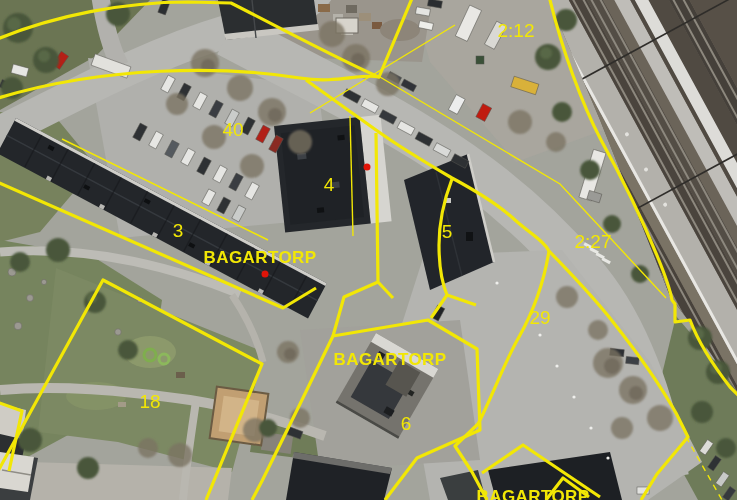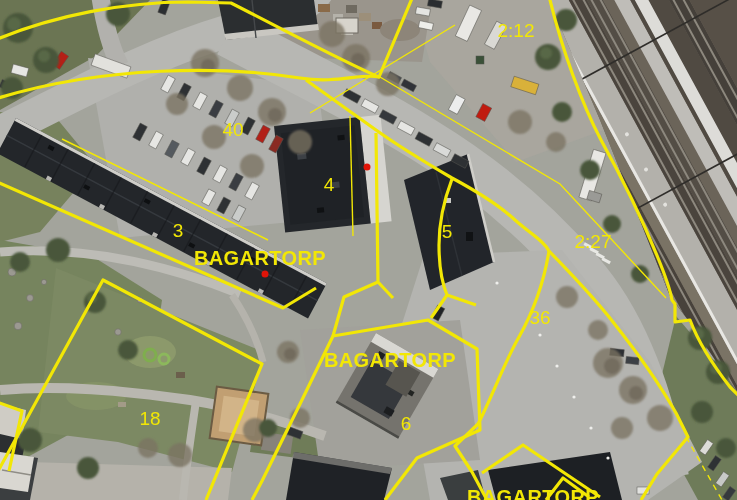--- a/index.html
+++ b/index.html
@@ -2,21 +2,21 @@
 <html style="--boundary: #f2e705; --label: #f2e705; --marker: #e01408;"><head>
 <meta charset="utf-8">
 <style>
   html,body{margin:0;padding:0;background:#222;}
   #stage{position:relative;width:737px;height:500px;overflow:hidden;
          font-family:"Liberation Sans",sans-serif;background:#a3a49c;}
   #stage svg{position:absolute;left:0;top:0;}
   .map-label{position:absolute;transform:translate(-50%,-50%);color:var(--label,#f2e705);
              white-space:nowrap;pointer-events:none;}
   .parcel-number{font-size:19px;font-weight:normal;}
-  .district-name{font-size:20px;font-weight:bold;letter-spacing:.4px;}
+  .district-name{font-size:17px;font-weight:bold;letter-spacing:.4px;}
   .yb{fill:none;stroke:var(--boundary,#f2e705);stroke-width:3.2px;stroke-linejoin:round;stroke-linecap:butt;}
   .ybt{fill:none;stroke:var(--boundary,#f2e705);stroke-width:1.4px;}
   .ybd{fill:none;stroke:var(--boundary,#f2e705);stroke-width:1.4px;stroke-dasharray:6 5;}
   .marker{position:absolute;width:7px;height:7px;border-radius:50%;
           background:var(--marker,#e01408);transform:translate(-50%,-50%);}
 </style>
 </head>
 <body>
 
 <div id="stage">
@@ -391,21 +391,21 @@
   </g>
 </svg>
 
 <div class="map-label parcel-number" style="left:516px;top:31px">2:12</div>
 <div class="map-label parcel-number" style="left:233px;top:130px">40</div>
 <div class="map-label parcel-number" style="left:329px;top:185px">4</div>
 <div class="map-label parcel-number" style="left:178px;top:231px">3</div>
 <div class="map-label district-name" style="left:260px;top:258px">BAGARTORP</div>
 <div class="map-label parcel-number" style="left:447px;top:232px">5</div>
 <div class="map-label parcel-number" style="left:593px;top:242px">2:27</div>
-<div class="map-label parcel-number" style="left:540px;top:318px">36</div>
+<div class="map-label parcel-number" style="left:540px;top:318px">29</div>
 <div class="map-label district-name" style="left:390px;top:360px">BAGARTORP</div>
-<div class="map-label parcel-number" style="left:150px;top:419px">18</div>
+<div class="map-label parcel-number" style="left:150px;top:402px">18</div>
 <div class="map-label parcel-number" style="left:406px;top:424px">6</div>
 <div class="map-label district-name" style="left:533px;top:497px">BAGARTORP</div>
 
 <div class="marker" style="left:367px;top:167px"></div>
 <div class="marker" style="left:265px;top:274px"></div>
 </div>
 
 </body></html>

